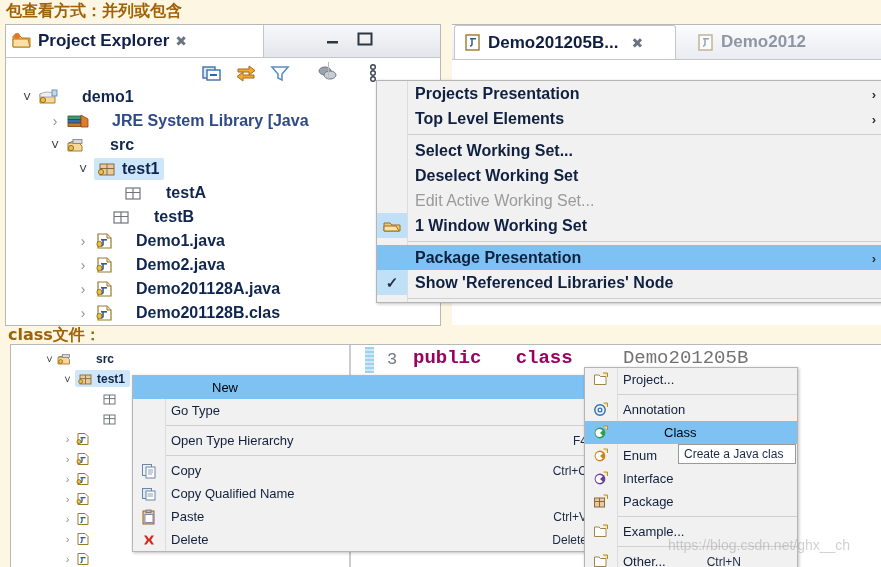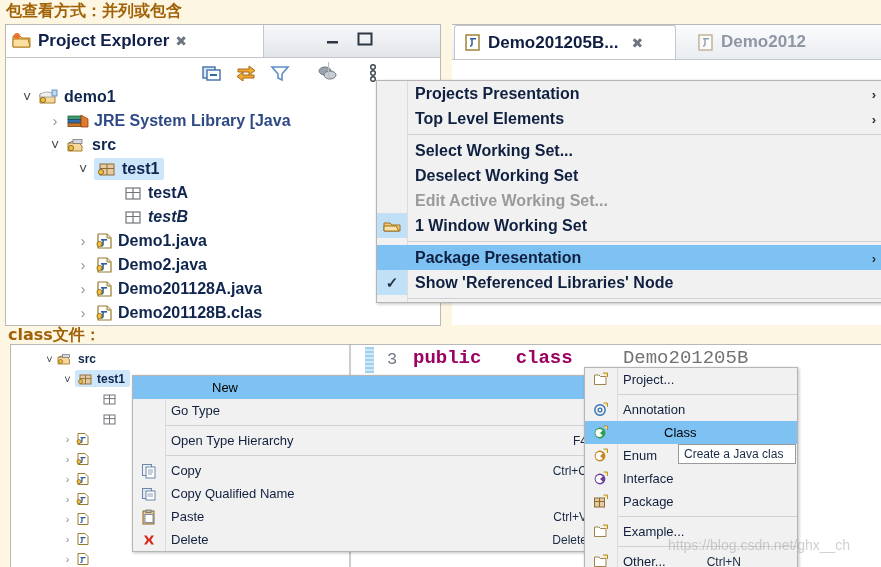--- a/index.html
+++ b/index.html
@@ -55,21 +55,21 @@
   
   .tree-row{
     position:absolute;display:flex;align-items:center;height:24px;
     white-space:nowrap;
   }
   .tw{font-size:14px;color:#8a8f96;width:14px;text-align:center;flex:none;}
   .tw.open{color:#3a4049;}
   .tlabel{
     font-size:16px;font-weight:bold;color:#10264f;
     font-family:"Liberation Sans",sans-serif;
-    margin-left:4px;white-space:nowrap;
+    margin-left:22px;white-space:nowrap;
   }
   .tlabel.dim{color:#2e4a86;font-weight:bold;}
   .sel-pill{background:#cde6fa;border-radius:2px;padding:0 5px 0 2px;}
 
   
   .tree-row.sm{height:19px;}
   .tree-row.sm .tlabel{font-size:12px;}
   .tree-row.sm .tw{font-size:11px;width:11px;}
 
   
@@ -86,21 +86,21 @@
     border-right:1px solid #dcdcdc;
   }
   .mi{
     position:relative;display:flex;align-items:center;height:25px;
     padding-left:30px;box-sizing:border-box;white-space:nowrap;
   }
   .mi .milabel{
     font-size:16px;font-weight:bold;color:#102040;margin-left:8px;
     font-family:"Liberation Sans",sans-serif;
   }
-  .mi.dis .milabel{color:#9a9a9a;font-weight:bold;text-align:right;}
+  .mi.dis .milabel{color:#9a9a9a;font-weight:normal;text-align:right;}
   .mi.hi{background:#7ec2f3;}
   .mi .arrow{
     position:absolute;right:6px;top:50%;transform:translateY(-50%);
     font-size:13px;color:#26303d;font-weight:bold;
   }
   .mi .accel{
     position:absolute;right:8px;top:50%;transform:translateY(-50%);
     font-size:12px;color:#1b2a45;
   }
   .msep{height:1px;background:#d0d0d0;margin:3px 0 3px 30px;}
@@ -291,21 +291,21 @@
   <div class="tree-row" style="left:116px;top:156px;">
     <span class="ico">
       <svg width="22" height="18" viewBox="0 0 22 18">
         <rect x="4" y="4" width="14" height="11" fill="#ffffff" stroke="#70757c" stroke-width="1.2"></rect>
         <path d="M4 8.5 H18 M11 4 V15" stroke="#70757c" stroke-width="1.2"></path>
       </svg>
     </span>
     <span class="tlabel">testA</span>
   </div>
 
-  <div class="tree-row" style="left:116px;top:180px;font-style:italic;">
+  <div class="tree-row" style="left:104px;top:180px;">
     <span class="ico">
       <svg width="22" height="18" viewBox="0 0 22 18">
         <rect x="4" y="4" width="14" height="11" fill="#ffffff" stroke="#70757c" stroke-width="1.2"></rect>
         <path d="M4 8.5 H18 M11 4 V15" stroke="#70757c" stroke-width="1.2"></path>
       </svg>
     </span>
     <span class="tlabel">testB</span>
   </div>
 
   <div class="tree-row" style="left:70px;top:204px;">

